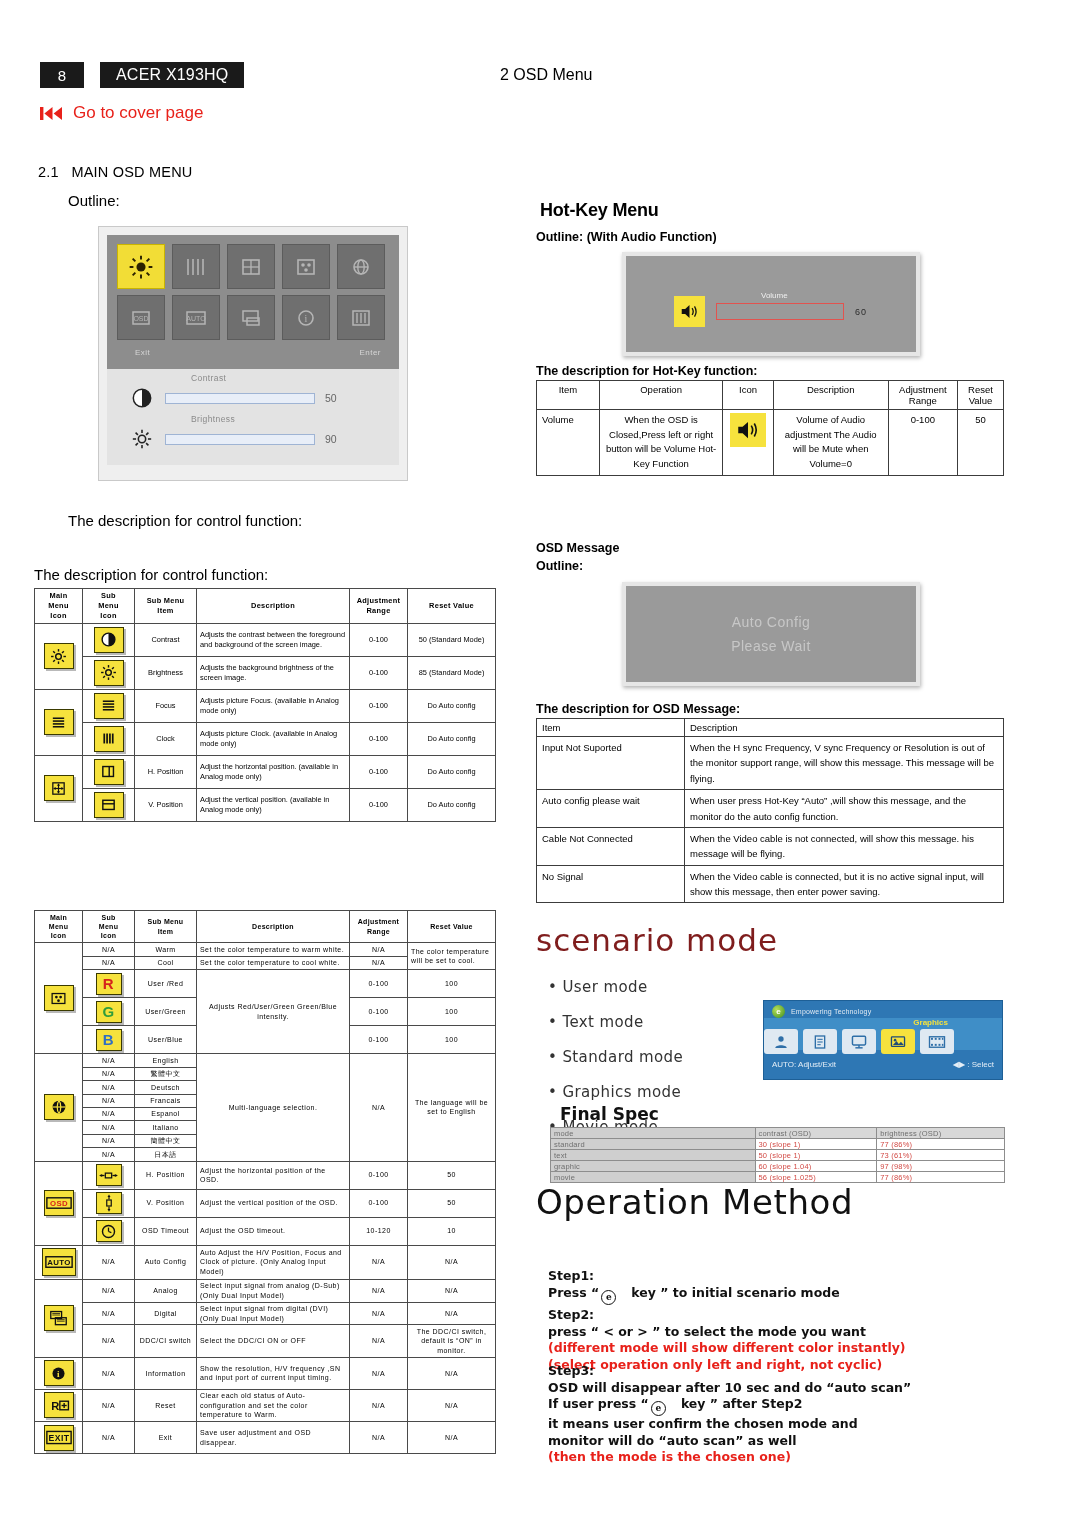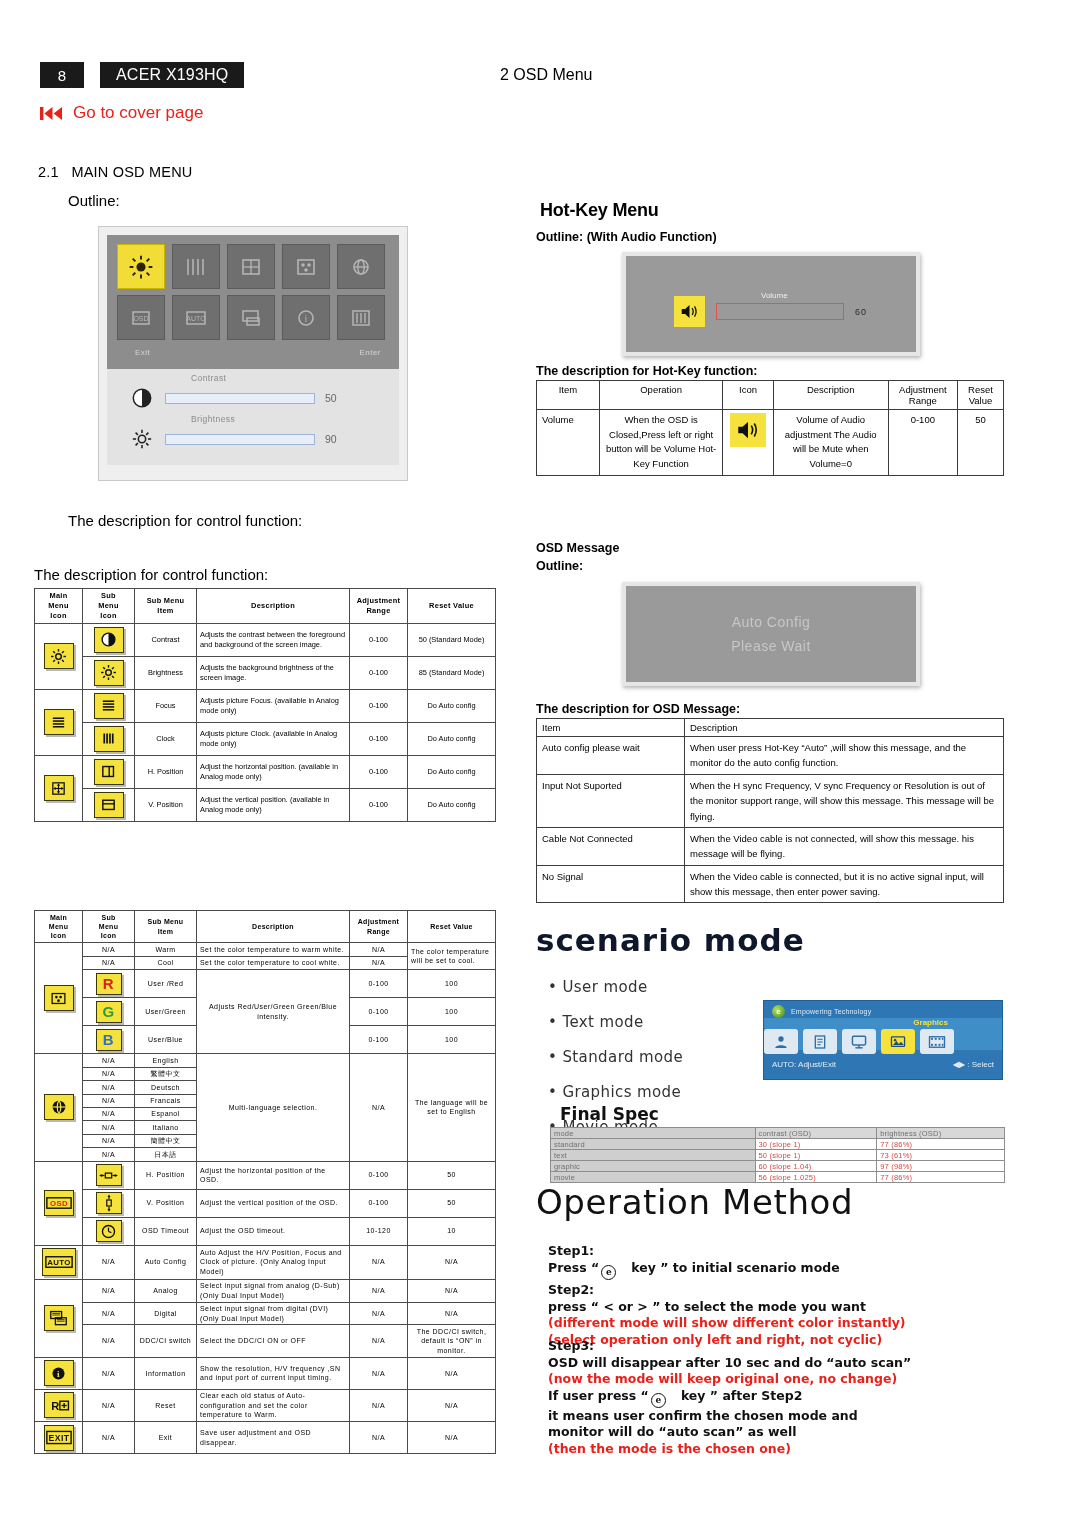--- a/index.html
+++ b/index.html
@@ -134,21 +134,21 @@
   #ac-line2 { top:52px; }
 
   #osdmsg-desc-title { left:536px; top:702px;text-align:center; }
   #tbl-osdmsg { top:718px; }
   #tbl-osdmsg td { line-height:1.62; font-size:9.5px; }
   #tbl-osdmsg .col-item { width:148px; }
 
   
   #scenario-title {
     position:absolute; left:536px; top:922px; font-size:31px; letter-spacing:1px;
-    font-family:"DejaVu Sans", sans-serif; font-weight:bold; color:#0f172a;
+    font-family:"DejaVu Sans", sans-serif; font-weight:normal; color:#7f1d1d;
   }
   .scen-list { position:absolute; left:548px; top:978px; width:210px; }
   .scen-item { font-size:15px; color:#333; margin-bottom:17px; letter-spacing:.4px;
     font-family:"DejaVu Sans", sans-serif; }
   .scen-item::before { content:"• "; color:#333; }
 
   #scenario-mock {
     position:absolute; left:763px; top:1000px; width:240px; height:80px;
     background:#2e77b4; border:1px solid #1d5f96;
   }
@@ -184,21 +184,21 @@
     color:#d24a45; letter-spacing:.2px;
   }
   #tbl-finalspec th { color:#6f6f6f; background:#d8d8d8; font-weight:normal; }
   #tbl-finalspec .mode-cell { background:#cfcfcf; color:#6f6f6f; width:205px; }
 
   
   #opmethod-title {
     position:absolute; left:536px; top:1182px; font-size:34px; letter-spacing:.6px;
     font-family:"DejaVu Sans", sans-serif; color:#111;
   }
-  .op-block { position:absolute; left:548px; width:460px; font-family:"DejaVu Sans", sans-serif; }
+  .op-block { position:absolute; left:548px; width:460px; font-family:"DejaVu Sans", sans-serif;margin-top:25px; }
   .op-step { font-size:12.5px; font-weight:bold; color:#111; line-height:1.32; }
   .op-red { font-size:12.5px; font-weight:bold; color:#e8211a; line-height:1.32; }
   #op-s1 { top:1243px; }
   #op-s2 { top:1282px; }
   #op-s3 { top:1338px; }
   .keyglyph {
     display:inline-flex; align-items:center; justify-content:center;
     width:15px; height:15px; border-radius:50%; border:1.6px solid #111;
     font-size:9px; font-weight:bold; vertical-align:-3px; margin:0 2px;
     font-family:"DejaVu Serif", serif;
@@ -857,26 +857,26 @@
 
 <div class="r-h2" id="osdmsg-desc-title">The description for OSD Message:</div>
 
 <table class="tbl-right" id="tbl-osdmsg">
   <tbody>
       <tr>
     <th class="col-item" style="text-align:left">Item</th>
     <th style="text-align:left">Description</th>
   </tr>
   <tr>
+    <td class="col-item">Input Not Suported</td>
+    <td>When the H sync Frequency, V sync Frequency or Resolution is out of the monitor support range, will show this message. This message will be flying.</td>
+  </tr>
+  <tr>
     <td class="col-item">Auto config please wait</td>
     <td>When user press Hot-Key “Auto” ,will show this message, and the monitor do the auto config function.</td>
-  </tr>
-  <tr>
-    <td class="col-item">Input Not Suported</td>
-    <td>When the H sync Frequency, V sync Frequency or Resolution is out of the monitor support range, will show this message. This message will be flying.</td>
   </tr>
   <tr>
     <td class="col-item">Cable Not Connected</td>
     <td>When the Video cable is not connected, will show this message. his message will be flying.</td>
   </tr>
   <tr>
     <td class="col-item">No Signal</td>
     <td>When the Video cable is connected, but it is no active signal input, will show this message, then enter power saving.</td>
   </tr>
 </tbody>
@@ -997,20 +997,19 @@
 <div class="op-block" id="op-s2">
   <div class="op-step">Step2:</div>
   <div class="op-step">press “ &lt; or &gt; ” to select the mode you want</div>
   <div class="op-red">(different mode will show different color instantly)</div>
   <div class="op-red">(select operation only left and right, not cyclic)</div>
 </div>
 
 <div class="op-block" id="op-s3">
   <div class="op-step">Step3:</div>
   <div class="op-step">OSD will disappear after 10 sec and do “auto scan”</div>
-  <div class="op-red">(now the mode will keep original one, no change)</div>
   <div class="op-step">
     <span>If user press “</span><span class="keyglyph">e</span>&nbsp;&nbsp;&nbsp;<span>key ” after Step2</span>
   </div>
   <div class="op-step">it means user confirm the chosen mode and</div>
   <div class="op-step">monitor will do “auto scan” as well</div>
   <div class="op-red">(then the mode is the chosen one)</div>
 </div>
 
 </body></html>

